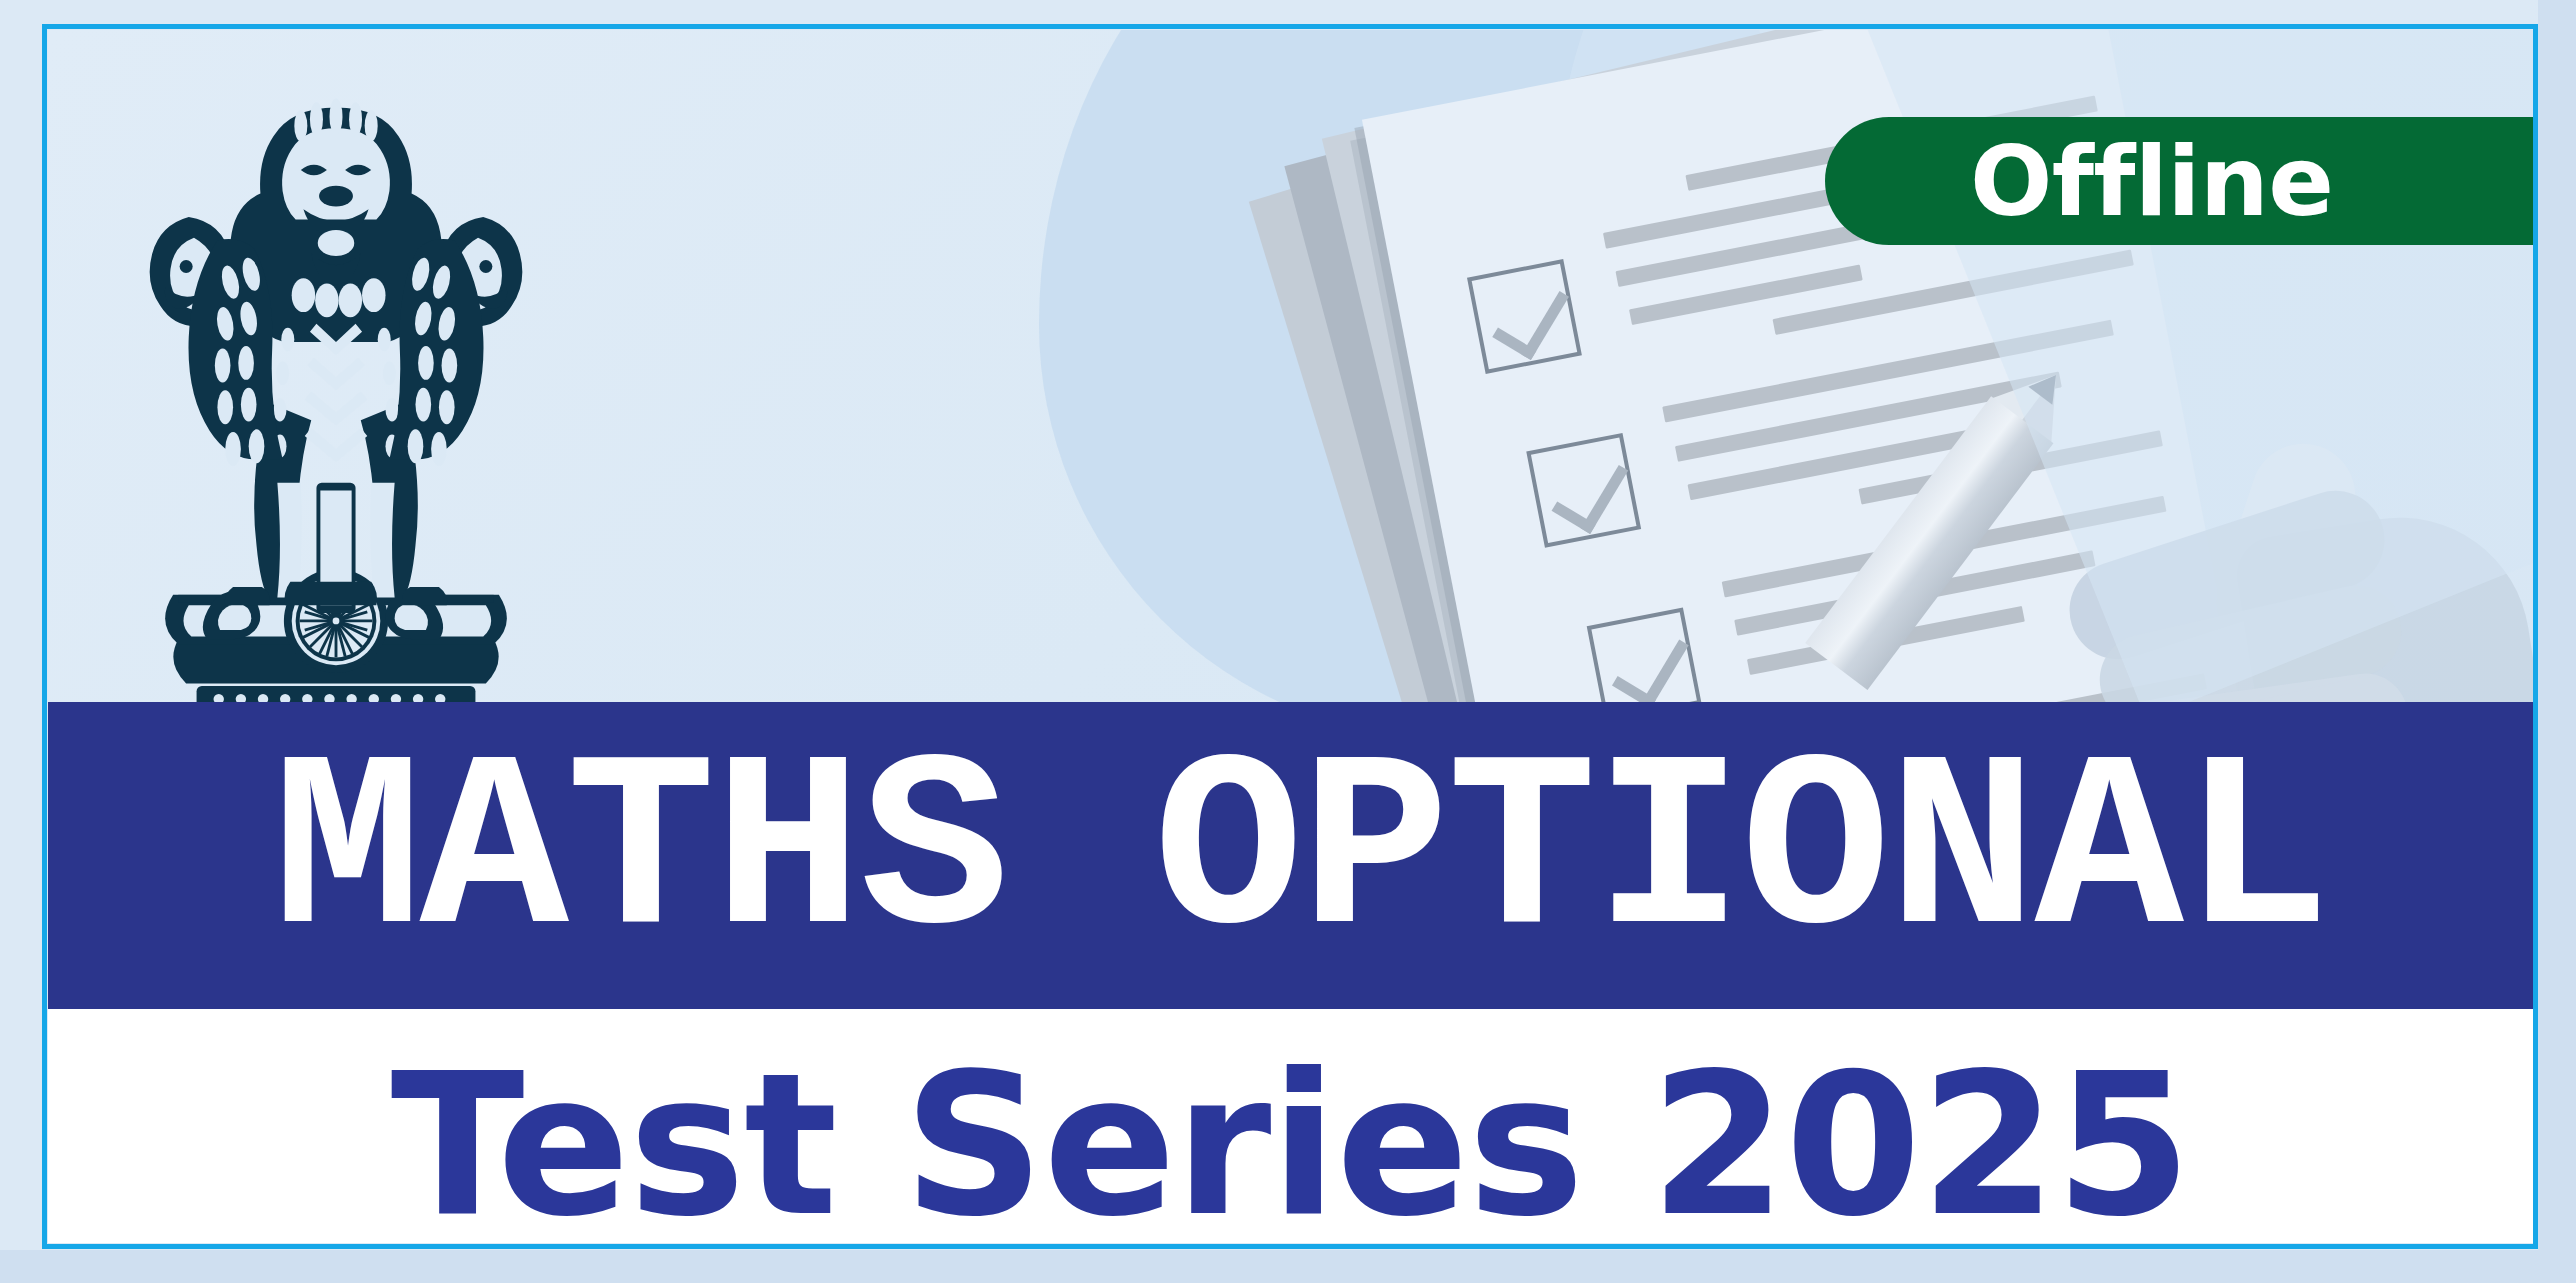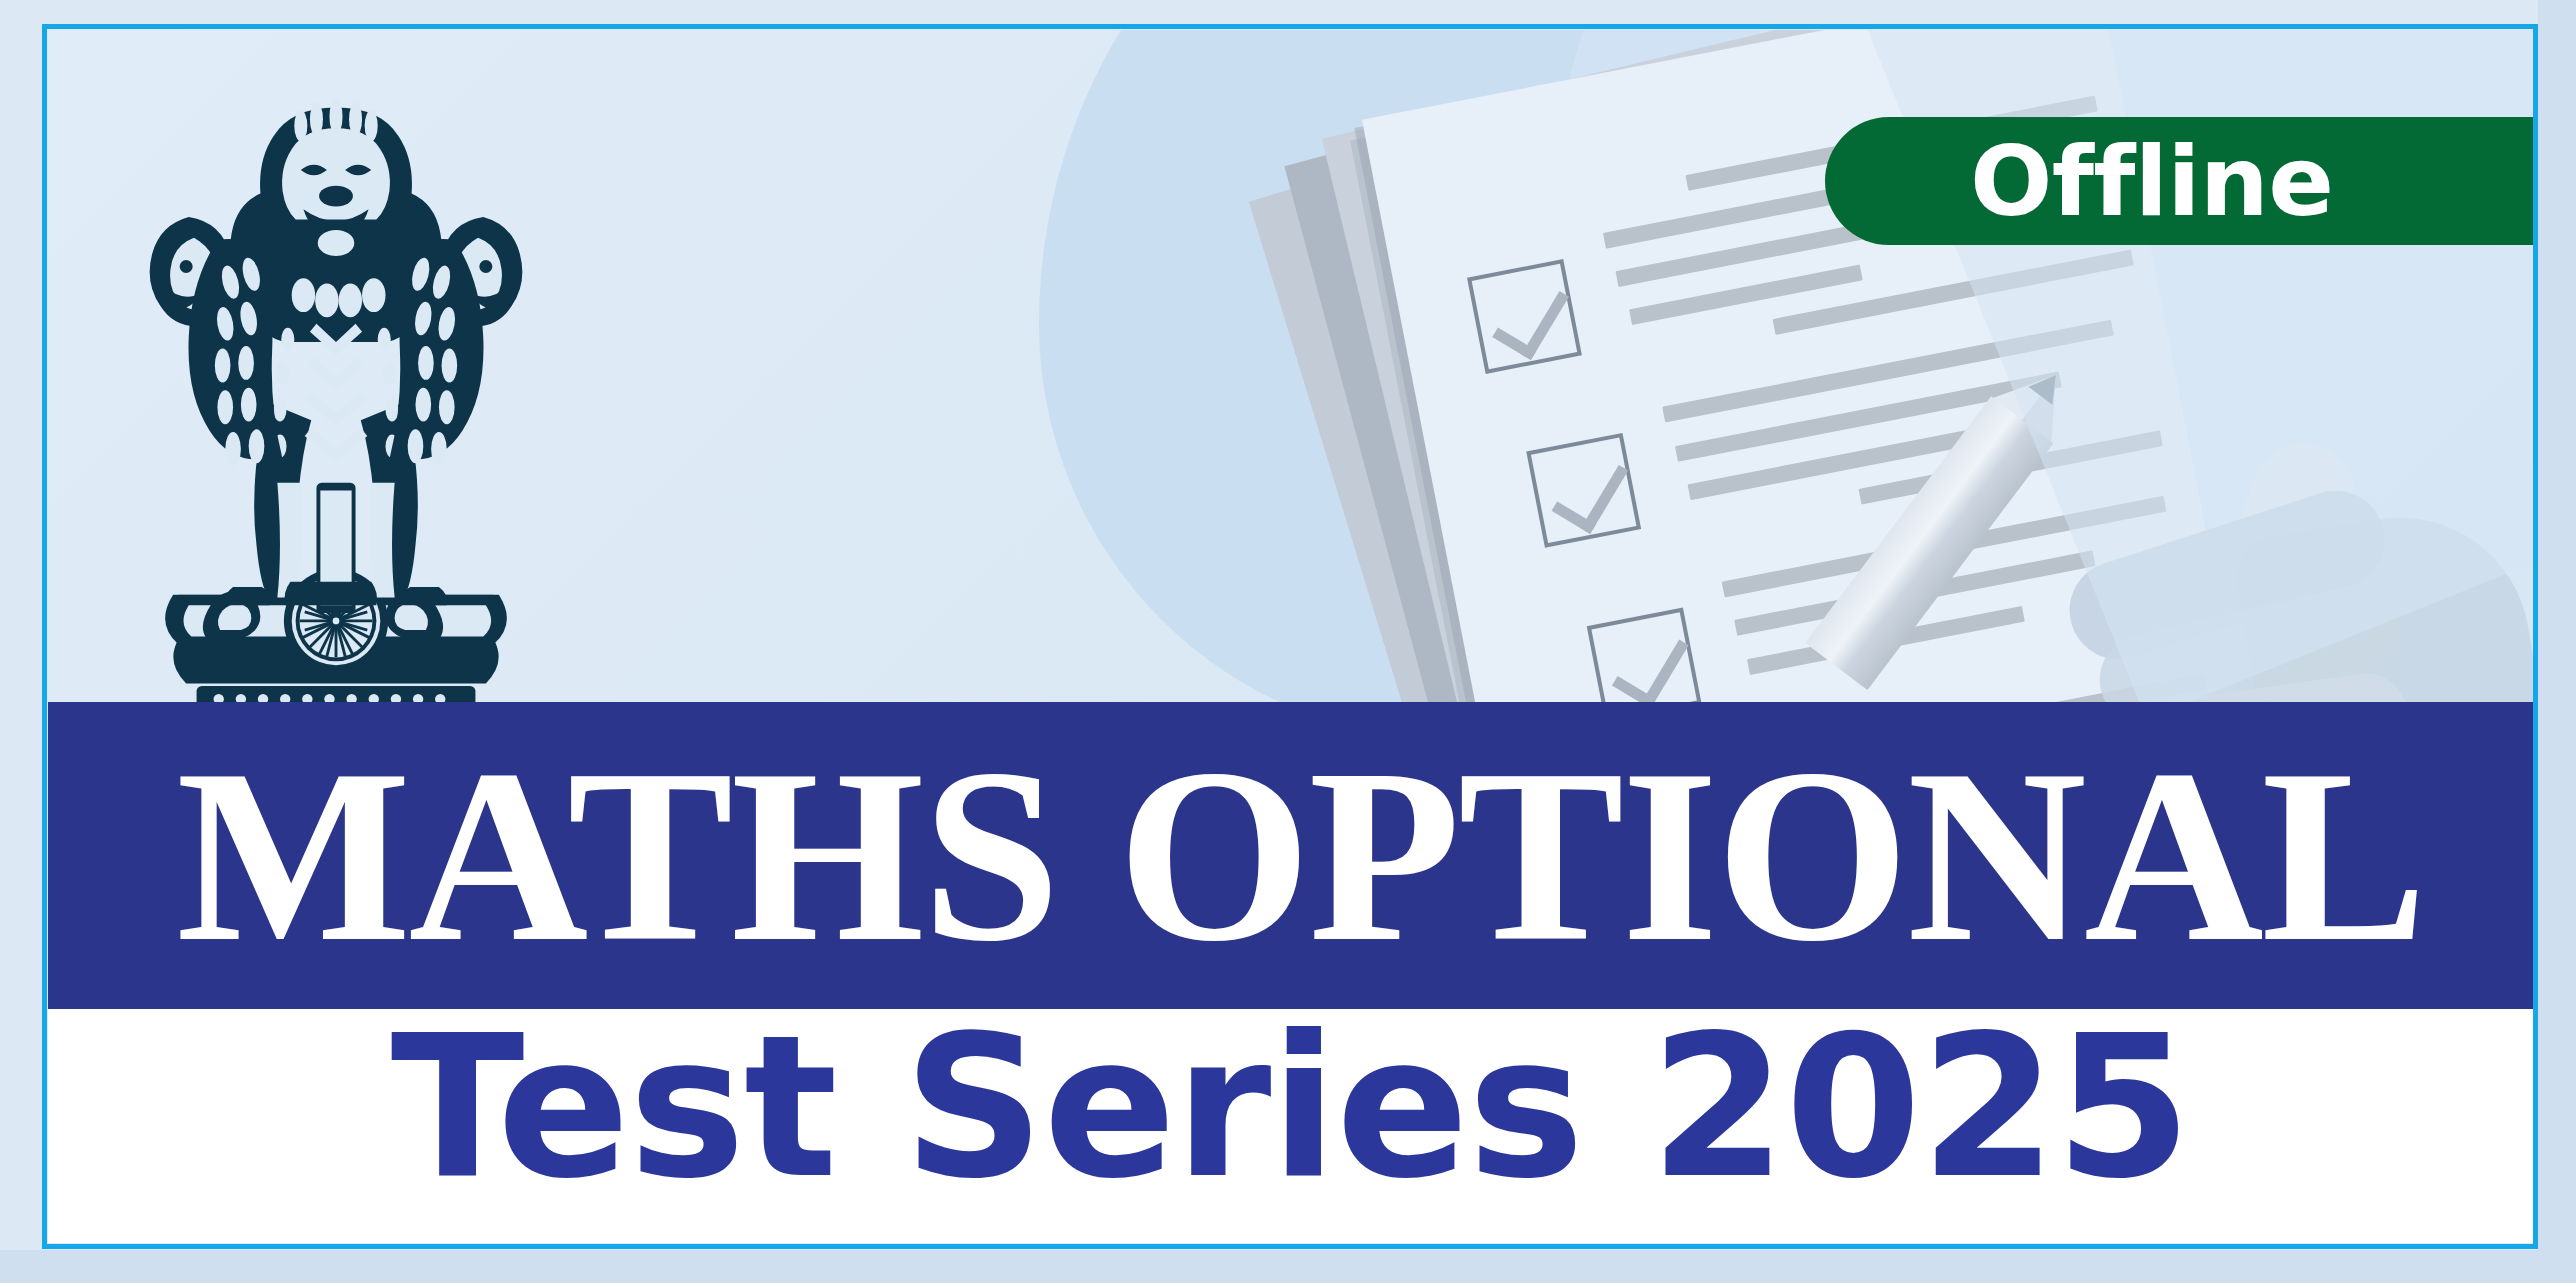--- a/index.html
+++ b/index.html
@@ -204,30 +204,30 @@
     display:flex;align-items:center;justify-content:center;
   }
   .band-navy span{
     color:#ffffff;
     font-size:249px;
     font-weight:bold;
     letter-spacing:-2.6px;
     line-height:1;
     white-space:nowrap;
     transform:scaleX(1.0);
-    font-family:Liberation Serif, serif;
+    font-family:Liberation Mono, monospace;
     margin-left:20px;
   }
   .band-white{
     position:absolute;
     left:48px;top:1009px;
     width:2485px;height:234px;
     background:#ffffff;
     z-index:25;
-    display:flex;align-items:flex-start;justify-content:center;
+    display:flex;align-items:flex-end;justify-content:center;
   }
   .band-white span{
     color:#2b379a;
     font-size:196px;
     font-weight:bold;
     letter-spacing:-1.3px;
     line-height:1;
     white-space:nowrap;
     font-family:"DejaVu Sans", sans-serif;
   }

